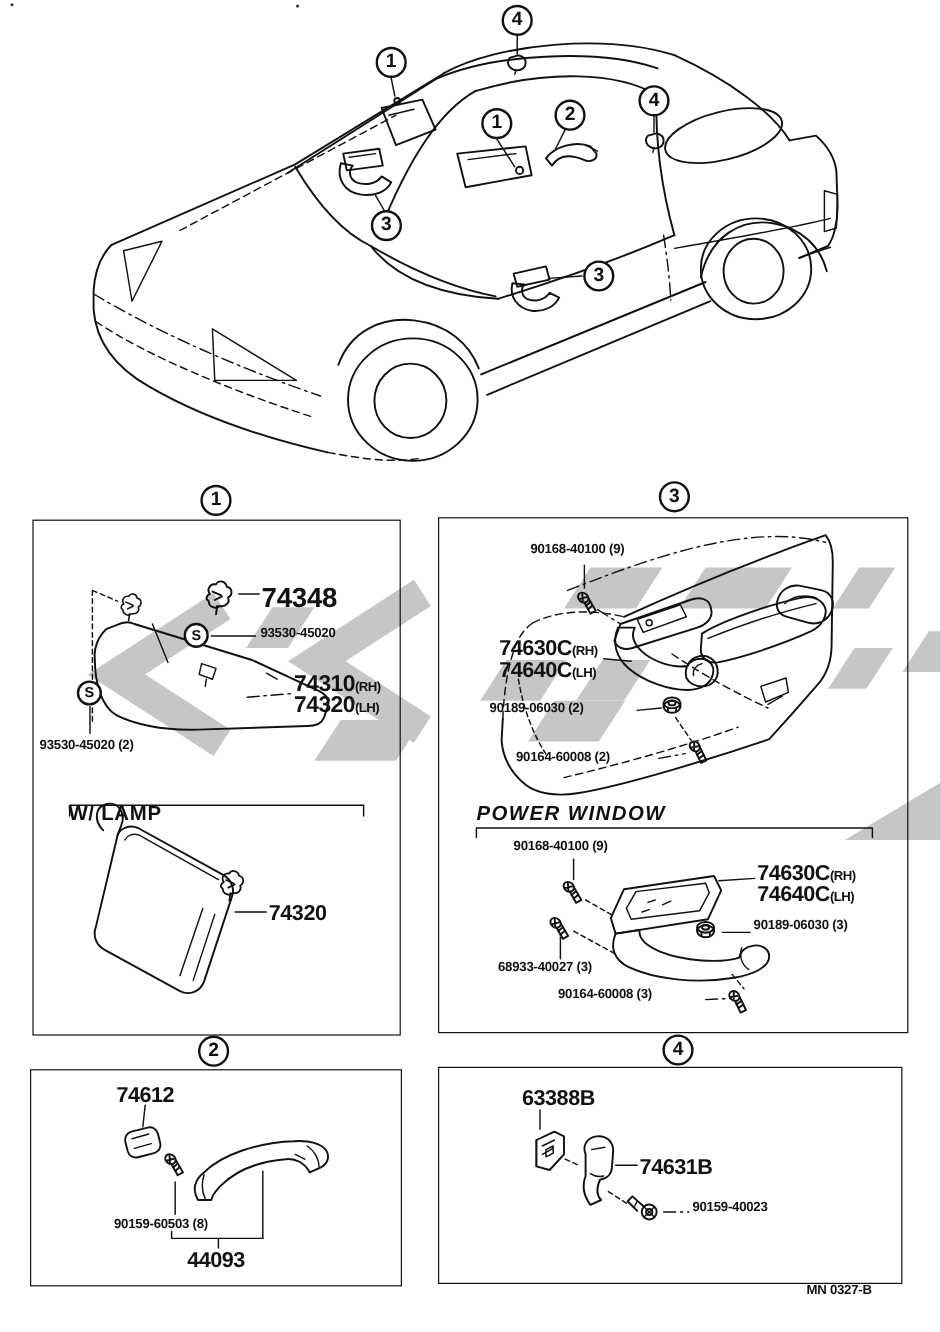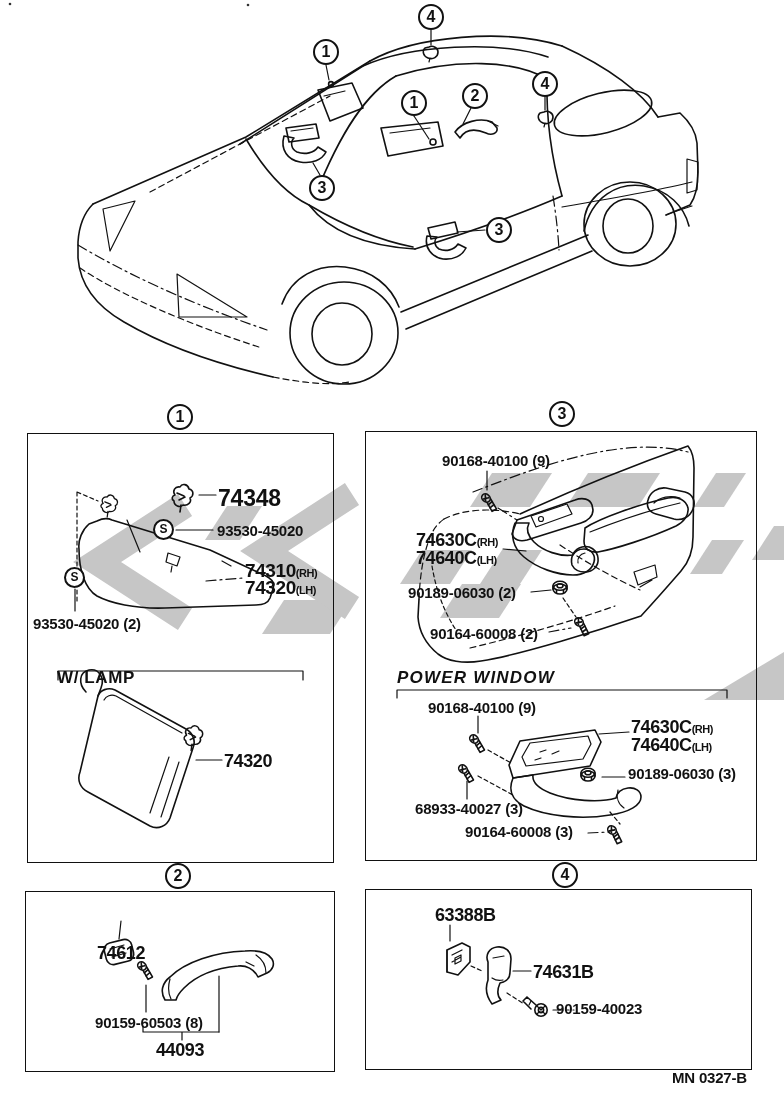--- a/index.html
+++ b/index.html
@@ -24,21 +24,21 @@
     position:absolute; z-index:3; width:22px; height:22px; border:2px solid var(--ink);
     border-radius:50%; background:var(--paper); text-align:center;
     font-size:16px; font-weight:bold; line-height:22px;
   }
   .scallout {
     position:absolute; z-index:3; width:17px; height:17px; border:2px solid var(--ink);
     border-radius:50%; background:var(--paper); text-align:center;
     font-size:12px; font-weight:bold; line-height:17px;
   }
   .lbl {
-    position:absolute; z-index:3; font-weight:bold; font-size:15px; line-height:1;
+    position:absolute; z-index:3; font-weight:bold; font-size:11px; line-height:1;
     letter-spacing:-0.2px; white-space:nowrap;
   }
   .lbl-lg { font-size:18px; letter-spacing:-0.4px; }
   .lbl-xl { font-size:19px; letter-spacing:-0.4px; }
   .hdr { font-size:17px; letter-spacing:0.6px; }
   .hdr2 { font-size:17px; letter-spacing:1.2px;font-style:italic; }
   .sub { font-size:11px; letter-spacing:-0.5px; font-weight:bold; }
 </style>
 </head>
 <body>
@@ -293,36 +293,36 @@
   <div class="scallout" style="left:64px;top:567px">S</div>
 
   <div class="lbl" style="left:218px;top:487px;font-size:23px">74348</div>
   <div class="lbl" style="left:217px;top:523px">93530-45020</div>
   <div class="lbl lbl-xl" style="left:245px;top:561px"><span>74310</span><span class="sub">(RH)</span></div>
   <div class="lbl lbl-xl" style="left:245px;top:578px"><span>74320</span><span class="sub">(LH)</span></div>
   <div class="lbl" style="left:33px;top:616px">93530-45020 (2)</div>
   <div class="lbl hdr" style="left:57px;top:669px">W/ LAMP</div>
   <div class="lbl lbl-lg" style="left:224px;top:752px">74320</div>
 
-  <div class="lbl lbl-lg" style="left:97px;top:944px">74612</div>
+  <div class="lbl lbl-lg" style="left:97px;top:903px">74612</div>
   <div class="lbl" style="left:95px;top:1015px">90159-60503 (8)</div>
   <div class="lbl lbl-lg" style="left:156px;top:1041px">44093</div>
 
   <div class="lbl" style="left:442px;top:453px">90168-40100 (9)</div>
   <div class="lbl lbl-lg" style="left:416px;top:531px"><span>74630C</span><span class="sub">(RH)</span></div>
   <div class="lbl lbl-lg" style="left:416px;top:549px"><span>74640C</span><span class="sub">(LH)</span></div>
   <div class="lbl" style="left:408px;top:585px">90189-06030 (2)</div>
   <div class="lbl" style="left:430px;top:626px">90164-60008 (2)</div>
   <div class="lbl hdr2" style="left:397px;top:669px">POWER WINDOW</div>
   <div class="lbl" style="left:428px;top:700px">90168-40100 (9)</div>
   <div class="lbl lbl-lg" style="left:631px;top:718px"><span>74630C</span><span class="sub">(RH)</span></div>
   <div class="lbl lbl-lg" style="left:631px;top:736px"><span>74640C</span><span class="sub">(LH)</span></div>
   <div class="lbl" style="left:628px;top:766px">90189-06030 (3)</div>
   <div class="lbl" style="left:415px;top:801px">68933-40027 (3)</div>
   <div class="lbl" style="left:465px;top:824px">90164-60008 (3)</div>
 
   <div class="lbl lbl-lg" style="left:435px;top:906px">63388B</div>
   <div class="lbl lbl-lg" style="left:533px;top:963px">74631B</div>
-  <div class="lbl" style="left:556px;top:1001px">90159-40023</div>
+  <div class="lbl" style="left:577px;top:1001px">90159-40023</div>
 
   <div class="lbl" style="left:672px;top:1070px">MN 0327-B</div>
 
 </div>
 
 </body></html>

